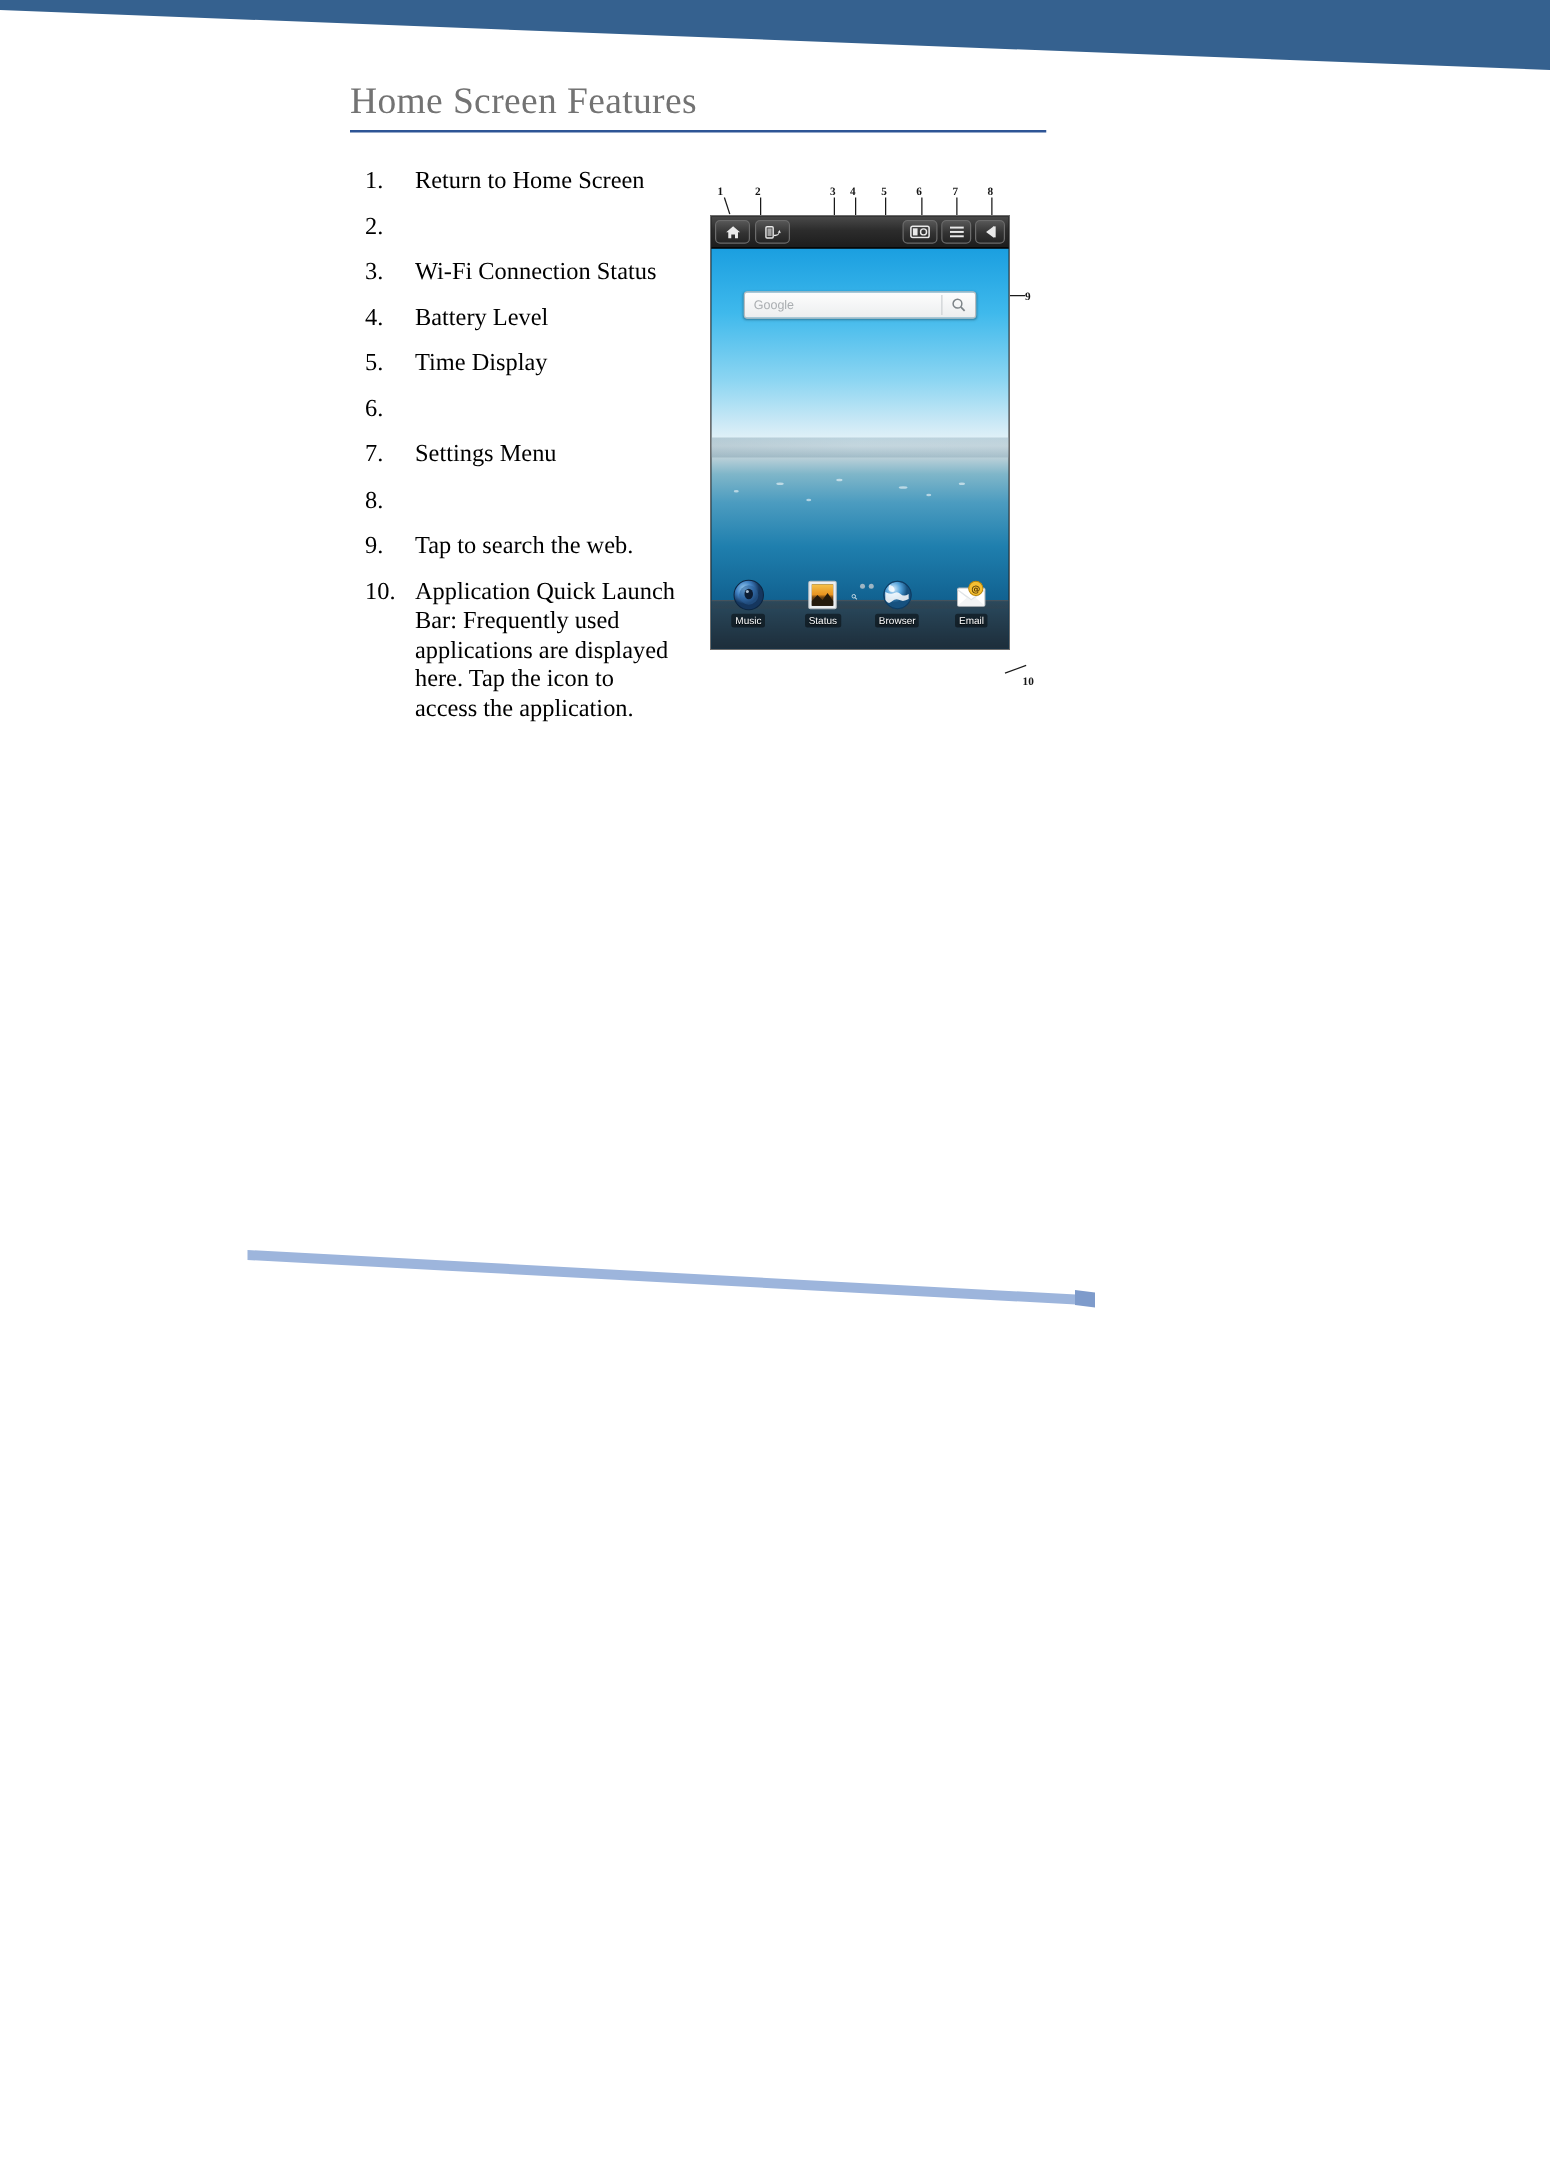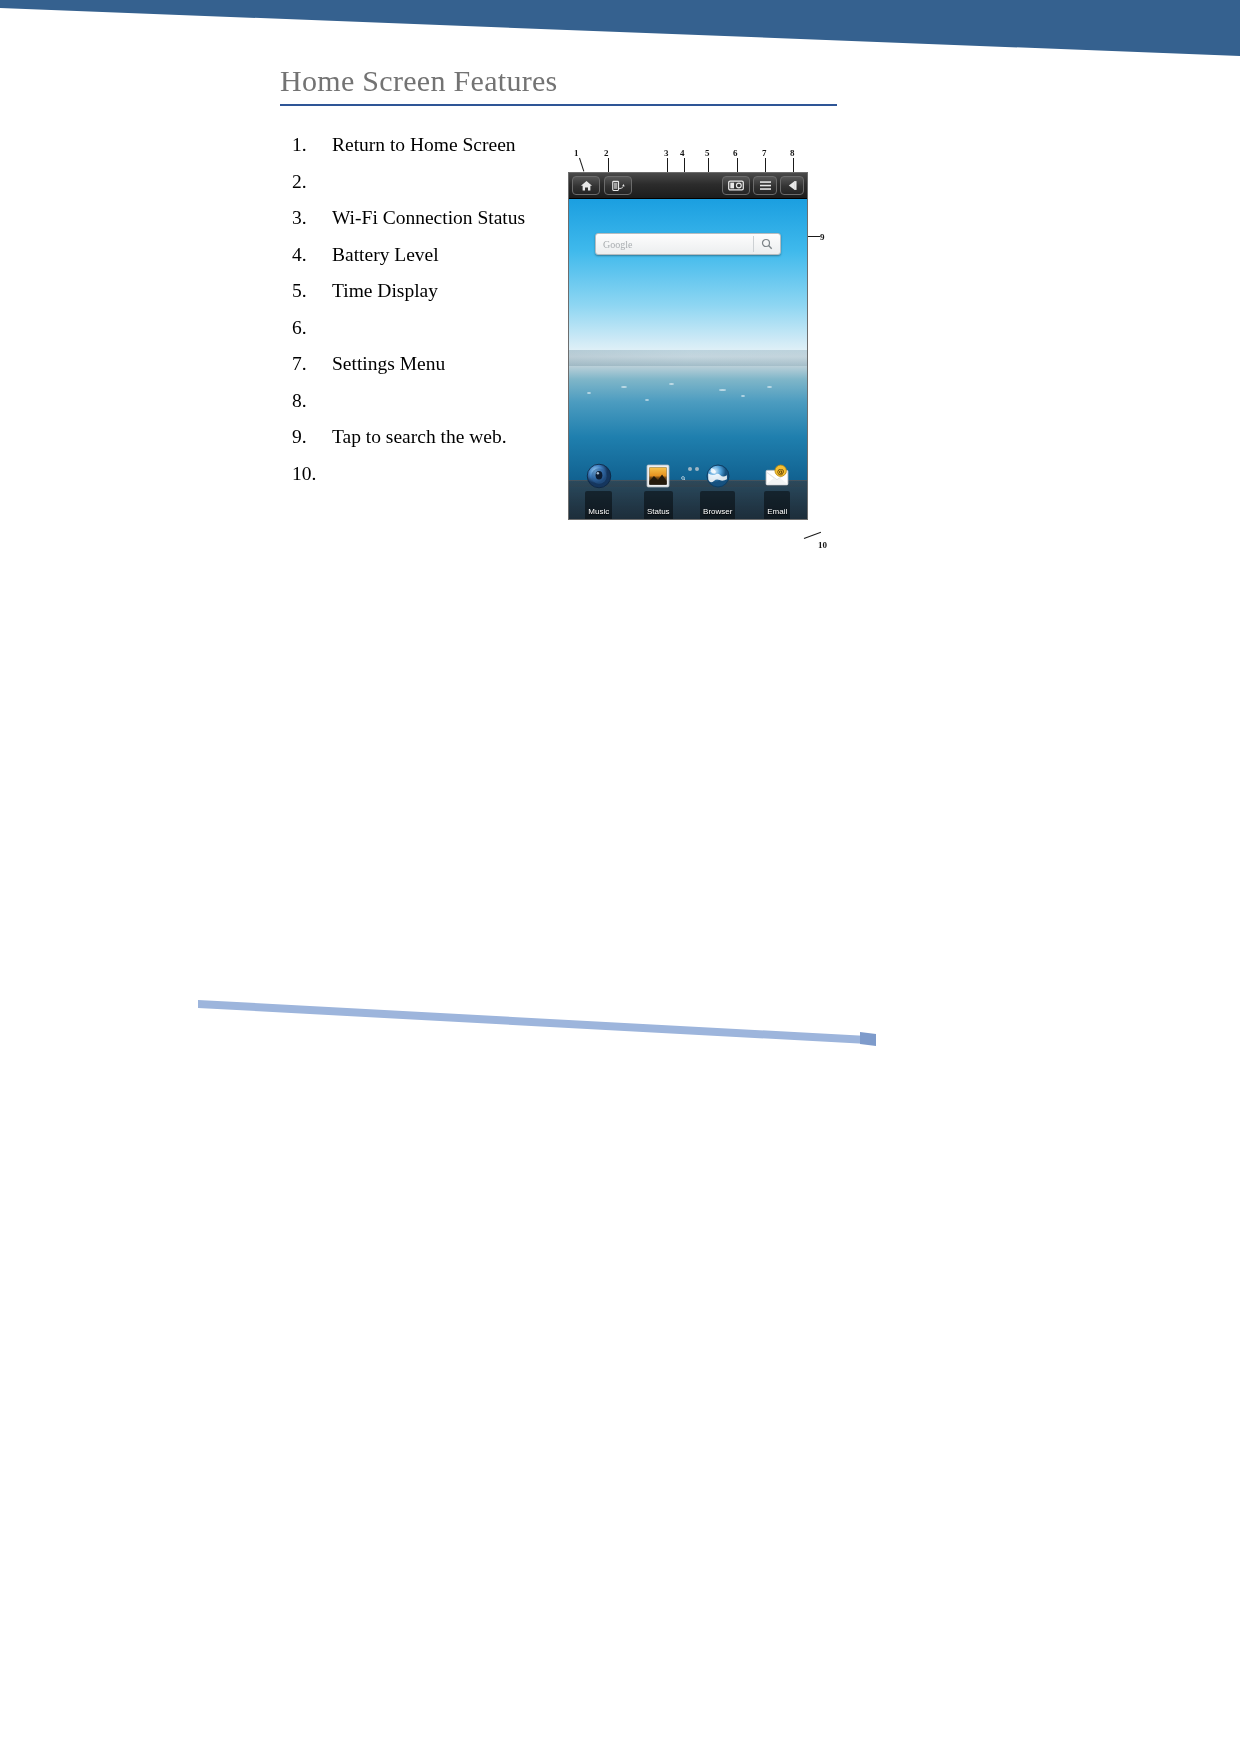--- a/index.html
+++ b/index.html
@@ -144,21 +144,21 @@
     border:1px solid #b7bcbf;
     border-radius:3px;
     box-shadow:0 1px 2px rgba(0,0,0,.35);
     display:flex;align-items:center;
     box-sizing:border-box;
   }
   .search-text{
     flex:1 1 auto;
     padding-left:7px;
     color:#a9adb0;
-    font-family:Liberation Serif, serif;
+    font-family:Liberation Sans, sans-serif;
     font-size:10px;
   }
   .search-divider{
     width:1px;height:16px;background:#cdd1d4;
   }
   .search-mag{
     width:26px;display:flex;align-items:center;justify-content:center;
   }
 
   
@@ -186,21 +186,21 @@
   .dock-item{
     width:25%;
     display:flex;flex-direction:column;align-items:center;
   }
   .dock-icon{width:26px;height:26px;display:block;}
   .dock-label{
     margin-top:2px;
     font-family:"Liberation Sans",sans-serif;
     font-size:8px;color:#ffffff;
     background:rgba(0,0,0,.45);
-    padding:16px 3px;border-radius:2px;
+    padding:1px 3px;border-radius:2px;
     line-height:9px;
     text-shadow:0 1px 1px #000;
   }
 
   
   .bottom-swoosh{
     position:absolute;left:0;top:970px;width:1240px;height:90px;
   }
 </style>
 </head>
@@ -244,20 +244,21 @@
   </li>
   <li class="feature-item">
     <span class="feature-num">8.</span>
   </li>
   <li class="feature-item">
     <span class="feature-num">9.</span>
     <span class="feature-text">Tap to search the web.</span>
   </li>
   <li class="feature-item">
     <span class="feature-num wide">10.</span>
+    <span class="feature-text">Application Quick Launch Bar: Frequently used applications are displayed here. Tap the icon to access the application.</span>
   </li>
 </ol>
 
 <div class="figure">
 
   <span class="callout" style="left:6px;top:8px;">1</span>
   <span class="callout" style="left:36px;top:8px;">2</span>
   <span class="callout" style="left:96px;top:8px;">3</span>
   <span class="callout" style="left:112px;top:8px;">4</span>
   <span class="callout" style="left:137px;top:8px;">5</span>

